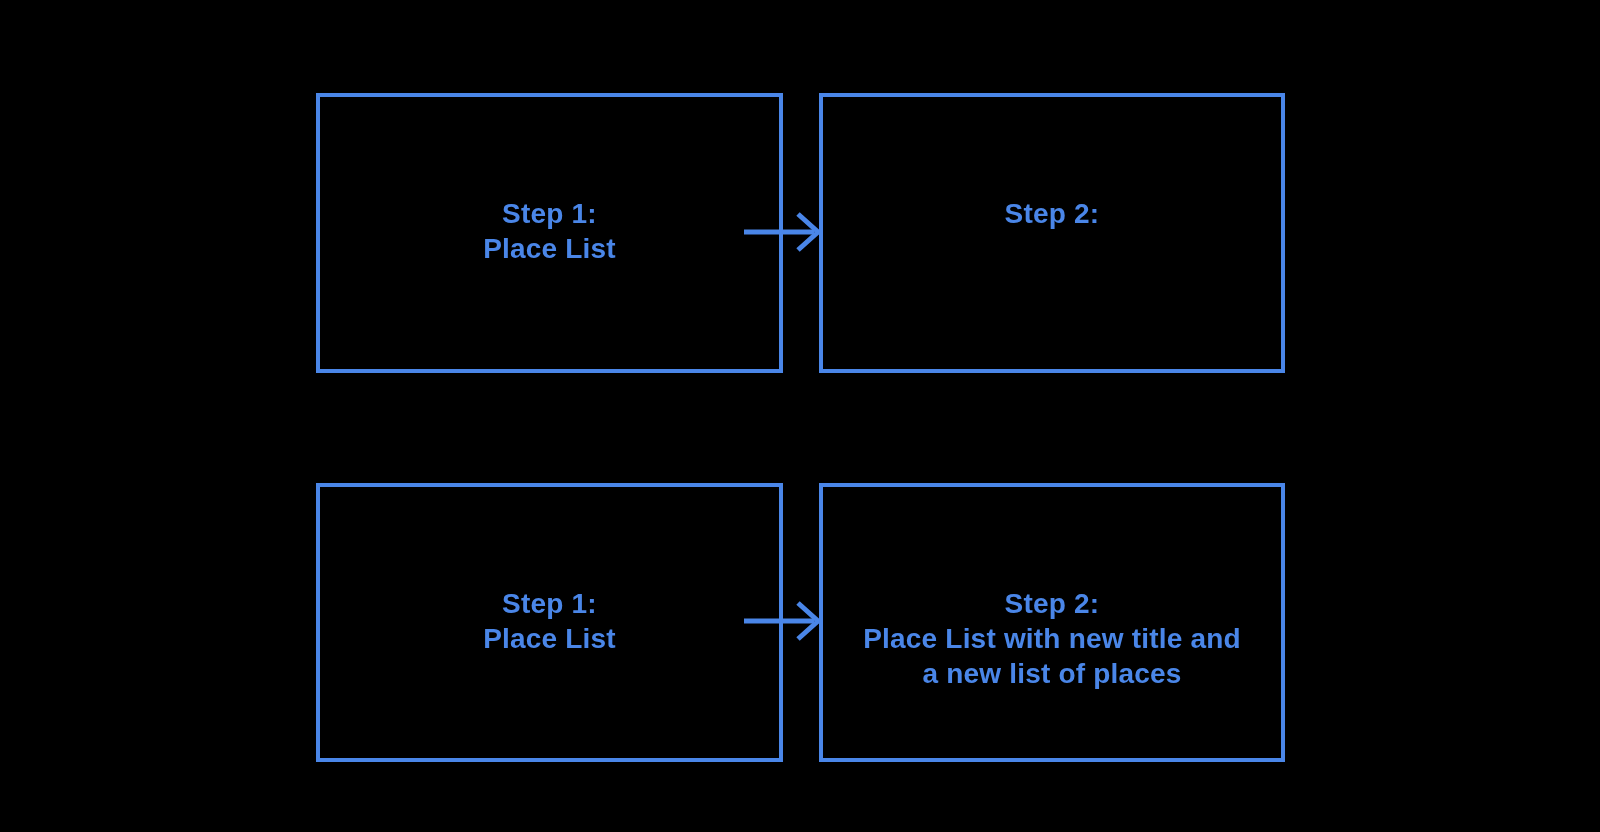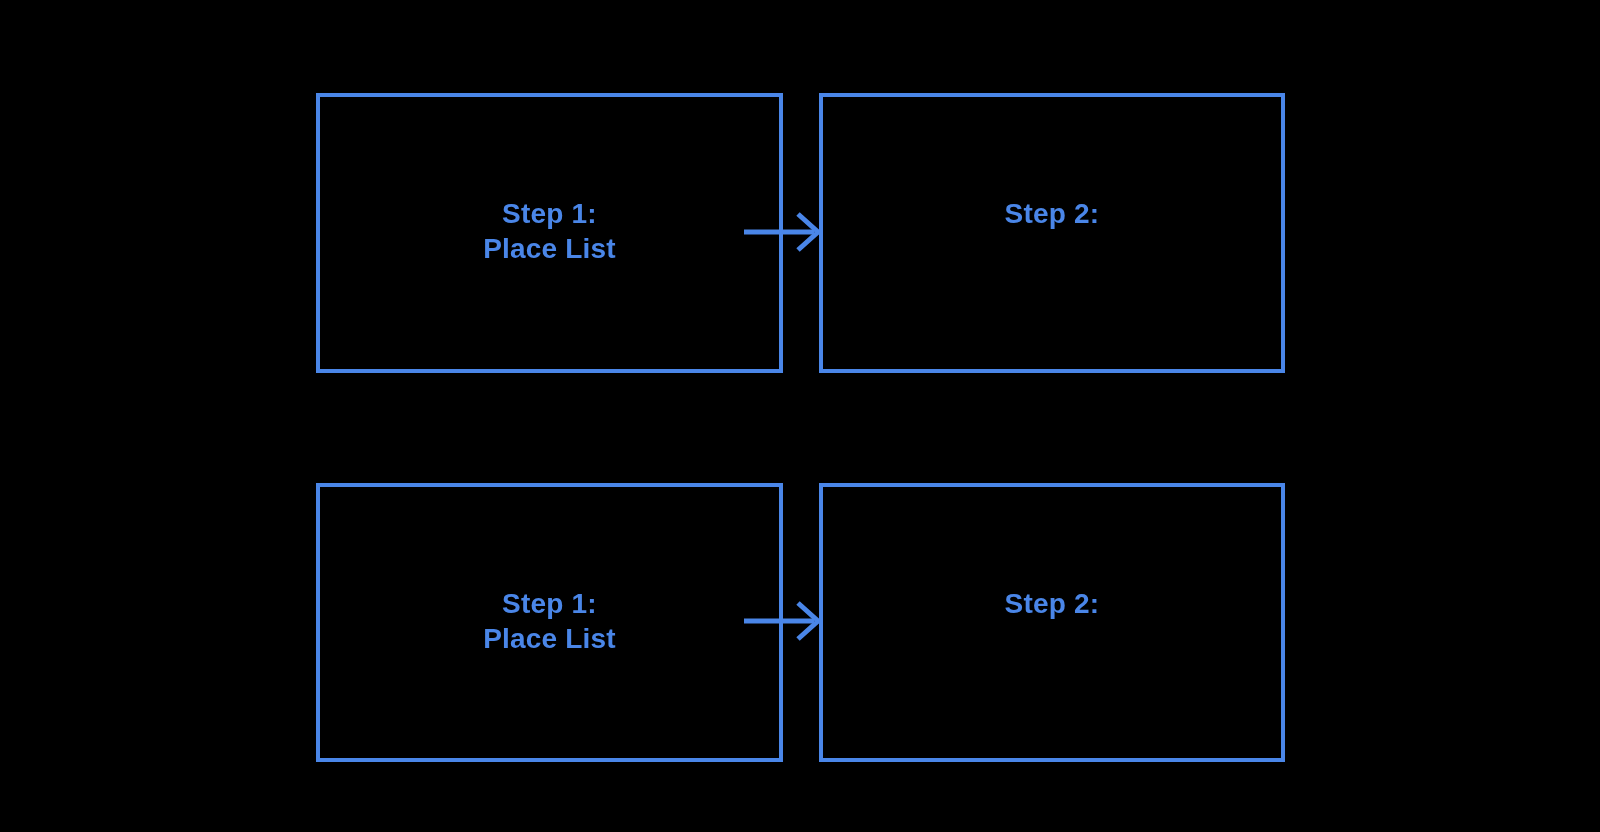--- a/index.html
+++ b/index.html
@@ -86,16 +86,18 @@
   <div class="arrow arrow-2">
     <svg width="80" height="56" viewBox="0 0 80 56" fill="none" stroke="currentColor" stroke-width="5">
       <line x1="2" y1="28" x2="72" y2="28"></line>
       <polyline points="56,10 76,28 56,46"></polyline>
     </svg>
   </div>
 
   <div class="flow-box box-d">
     <div class="box-text">
       <div>Step 2:</div>
+      <div>Place List with new title and</div>
+      <div>a new list of places</div>
     </div>
   </div>
 
 </div>
 
 </body></html>

